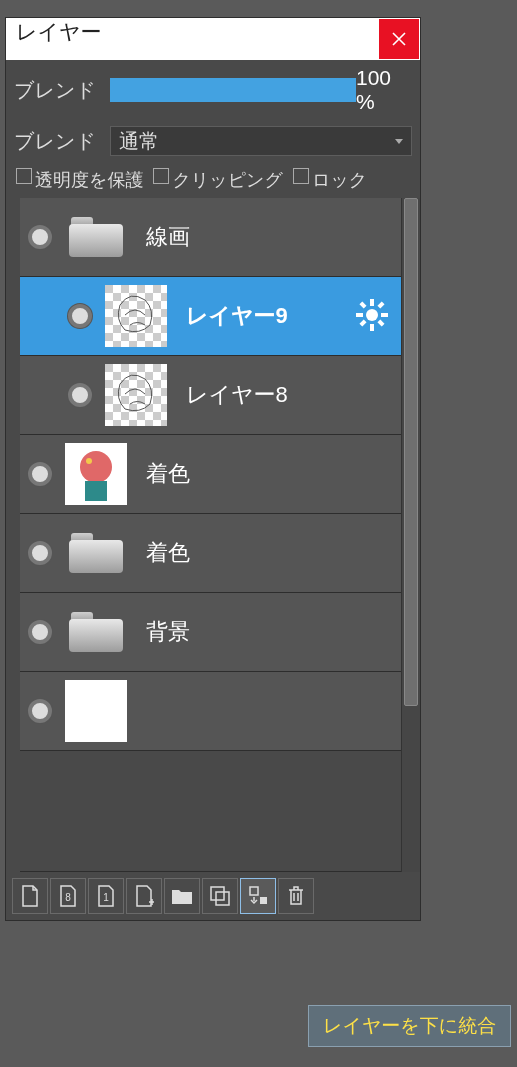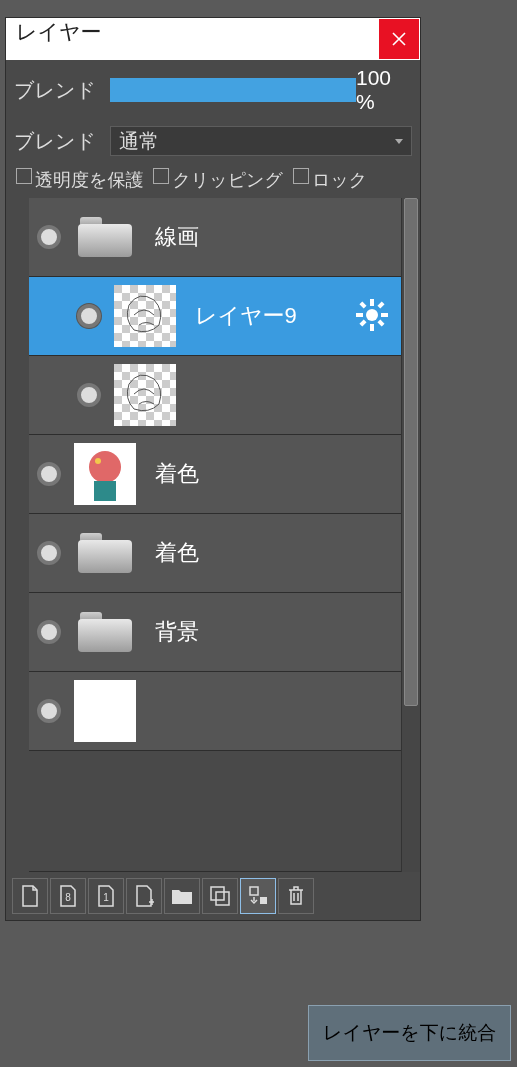--- a/index.html
+++ b/index.html
@@ -10,45 +10,45 @@
   .row{display:flex;align-items:center;padding:6px 8px;color:#ddd;font-size:20px}
   .opacity .label{width:96px}
   .opacity .bar{flex:1;height:24px;background:#43a2e1}
   .opacity .val{width:56px;text-align:left;color:#fff;font-size:21px;}
   .blend .label{width:96px}
   .blend .select{flex:1;height:28px;background:#3a3a3a;border:1px solid #5d5d5d;display:flex;align-items:center;justify-content:space-between;padding:0 8px;color:#ddd}
   .blend .caret{width:0;height:0;border-left:4px solid transparent;border-right:4px solid transparent;border-top:5px solid #aaa}
   .checks{display:flex;gap:2px;padding:4px 6px}
   .ck{display:flex;align-items:flex-start;gap:3px;background:#494949;color:#ddd;padding:2px 4px;font-size:18px}
   .ck .box{width:14px;height:14px;border:1px solid #aaa}
-  .layers{padding-left:23px;display:flex}
+  .layers{padding-left:14px;display:flex}
   .list{flex:1}
   .scroll{width:18px;background:#464646;border-left:1px solid #333;position:relative}
   .thumb{position:absolute;left:2px;right:2px;top:0;height:75%;background:#6f6f6f;border:1px solid #888;border-radius:2px}
   .layer{display:flex;align-items:center;height:78px;border-bottom:1px solid #2d2d2d;background:#555}
   .layer.selected{background:#3a9be0}
   .layer.child{padding-left:40px}
   .viscol{width:40px;display:flex;align-items:center;justify-content:center}
   .radio{width:16px;height:16px;border-radius:50%;background:#ddd;border:4px solid #777;box-shadow:0 0 0 1px #555}
   .thumb-box{width:72px;height:66px;display:flex;align-items:center;justify-content:center}
   .folder-icon{width:54px;height:40px;position:relative}
   .folder-icon::before{content:"";position:absolute;left:2px;top:0;width:22px;height:8px;background:linear-gradient(#cfcfcf,#a8a8a8);border-radius:3px 3px 0 0}
   .folder-icon::after{content:"";position:absolute;left:0;top:7px;right:0;bottom:0;background:linear-gradient(#e8e8e8,#9c9c9c);border-radius:4px}
   .canvas{width:62px;height:62px;background:repeating-conic-gradient(#fff 0 25%,#ccc 0 50%) 0 0/16px 16px}
   .canvas.white{background:#fff}
   .canvas.sketch{position:relative}
   .canvas.sketch svg{position:absolute;inset:0}
   .name{flex:1;color:#fff;font-size:22px;padding-left:14px}
-  .layer.selected .name{font-weight:400}
+  .layer.selected .name{font-weight:700}
   .gear{width:36px;height:36px;margin-right:10px;color:#fff}
   .spacer{height:120px;border-bottom:1px solid #2d2d2d}
   .toolbar{display:flex;gap:2px;padding:6px;background:#494949}
   .tbtn{width:34px;height:34px;border:1px solid #6a6a6a;background:#4a4a4a;display:flex;align-items:center;justify-content:center;color:#d8d8d8}
   .tbtn.active{background:#5a5a5a;border-color:#8fbfe8}
-  .tooltip{position:absolute;left:308px;top:1005px;background:#5f6f7a;border:1px solid #8aa0b0;color:#000000;padding:14px 14px;font-size:19px}
+  .tooltip{position:absolute;left:308px;top:1005px;background:#5f6f7a;border:1px solid #8aa0b0;color:#fde047;padding:7px 14px;font-size:19px}
   svg{display:block}
 </style>
 </head>
 <body>
 
 <div class="panel">
   <div class="titlebar">
     <span>レイヤー</span>
     <div class="close">
       <svg width="14" height="14" viewBox="0 0 14 14">
@@ -131,20 +131,21 @@
             <div class="radio"></div>
           </div>
           <div class="thumb-box">
             <div class="canvas sketch">
               <svg width="62" height="62">
                 <path d="M15 20 Q25 5 40 15 Q50 25 45 40 Q35 50 20 45 Q10 35 15 20" fill="none" stroke="#555" stroke-width="1"></path>
                 <path d="M20 30 Q30 20 40 30 M25 40 Q32 35 40 40" fill="none" stroke="#555" stroke-width="1"></path>
               </svg>
             </div>
           </div>
+          <div class="name">レイヤー8</div>
         </div>
         <div class="layer">
           <div class="viscol">
             <div class="radio"></div>
           </div>
           <div class="thumb-box">
             <div class="canvas" style="background: rgb(255, 255, 255);">
               <svg width="62" height="62">
                 <circle cx="31" cy="24" r="16" fill="#e06868"></circle>
                 <rect x="20" y="38" width="22" height="20" fill="#2d8a8a"></rect>

